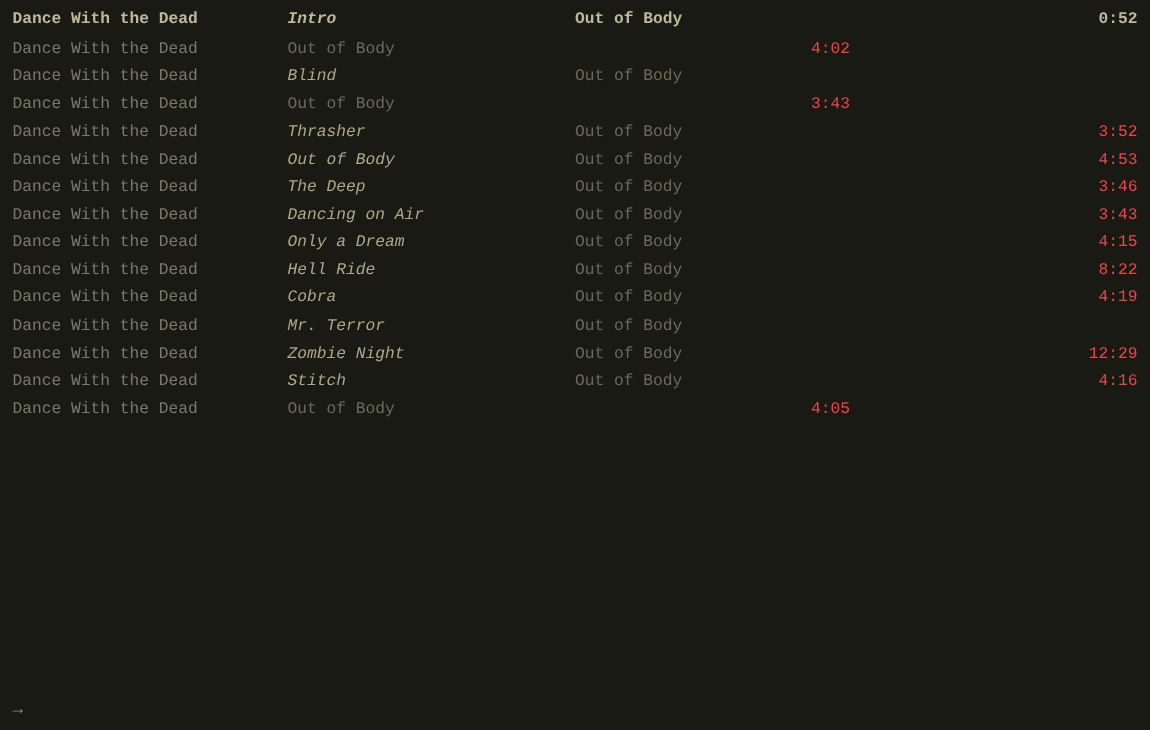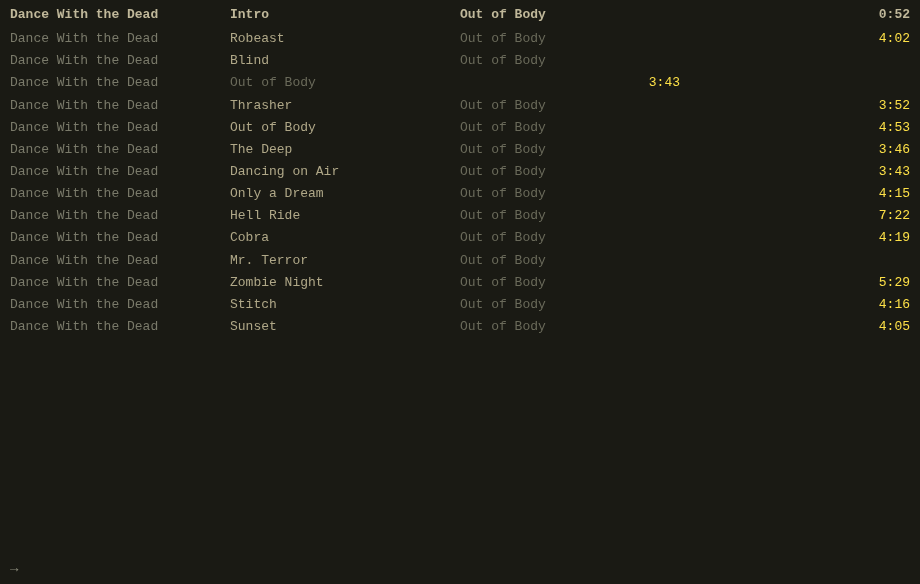--- a/index.html
+++ b/index.html
@@ -35,29 +35,30 @@
       font-weight: bold;
       margin-bottom: 2px;
     }
 
     .col-artist {
       color: #7a7a6a;
     }
 
     .col-title {
       color: #b0a888;
+      font-style: italic;
     }
 
     .col-album {
       color: #6a6a5a;
     }
 
     .col-duration {
       text-align: right;
-      color: #fde047;
+      color: #ef4444;
     }
 
     .header .col-artist,
     .header .col-title,
     .header .col-album,
     .header .col-duration {
       color: #c0b89a;
     }
 
     .bottom-arrow {
@@ -74,21 +75,20 @@
 <div class="track-list">
 
   <div class="track-row header">
     <span class="col-artist">Dance With the Dead</span>
     <span class="col-title">Intro</span>
     <span class="col-album">Out of Body</span>
     <span class="col-duration">0:52</span>
   </div>
 <div class="track-row">
       <span class="col-artist">Dance With the Dead</span>
-      <span class="col-title">Robeast</span>
       <span class="col-album">Out of Body</span>
       <span class="col-duration">4:02</span>
     </div>
     <div class="track-row">
       <span class="col-artist">Dance With the Dead</span>
       <span class="col-title">Blind</span>
       <span class="col-album">Out of Body</span>
     </div>
     <div class="track-row">
       <span class="col-artist">Dance With the Dead</span>
@@ -122,46 +122,45 @@
     <div class="track-row">
       <span class="col-artist">Dance With the Dead</span>
       <span class="col-title">Only a Dream</span>
       <span class="col-album">Out of Body</span>
       <span class="col-duration">4:15</span>
     </div>
     <div class="track-row">
       <span class="col-artist">Dance With the Dead</span>
       <span class="col-title">Hell Ride</span>
       <span class="col-album">Out of Body</span>
-      <span class="col-duration">7:22</span>
+      <span class="col-duration">8:22</span>
     </div>
     <div class="track-row">
       <span class="col-artist">Dance With the Dead</span>
       <span class="col-title">Cobra</span>
       <span class="col-album">Out of Body</span>
       <span class="col-duration">4:19</span>
     </div>
     <div class="track-row">
       <span class="col-artist">Dance With the Dead</span>
       <span class="col-title">Mr. Terror</span>
       <span class="col-album">Out of Body</span>
     </div>
     <div class="track-row">
       <span class="col-artist">Dance With the Dead</span>
       <span class="col-title">Zombie Night</span>
       <span class="col-album">Out of Body</span>
-      <span class="col-duration">5:29</span>
+      <span class="col-duration">12:29</span>
     </div>
     <div class="track-row">
       <span class="col-artist">Dance With the Dead</span>
       <span class="col-title">Stitch</span>
       <span class="col-album">Out of Body</span>
       <span class="col-duration">4:16</span>
     </div>
     <div class="track-row">
       <span class="col-artist">Dance With the Dead</span>
-      <span class="col-title">Sunset</span>
       <span class="col-album">Out of Body</span>
       <span class="col-duration">4:05</span>
     </div>
   </div>
 
 <div class="bottom-arrow">→</div>
 
 </body></html>

